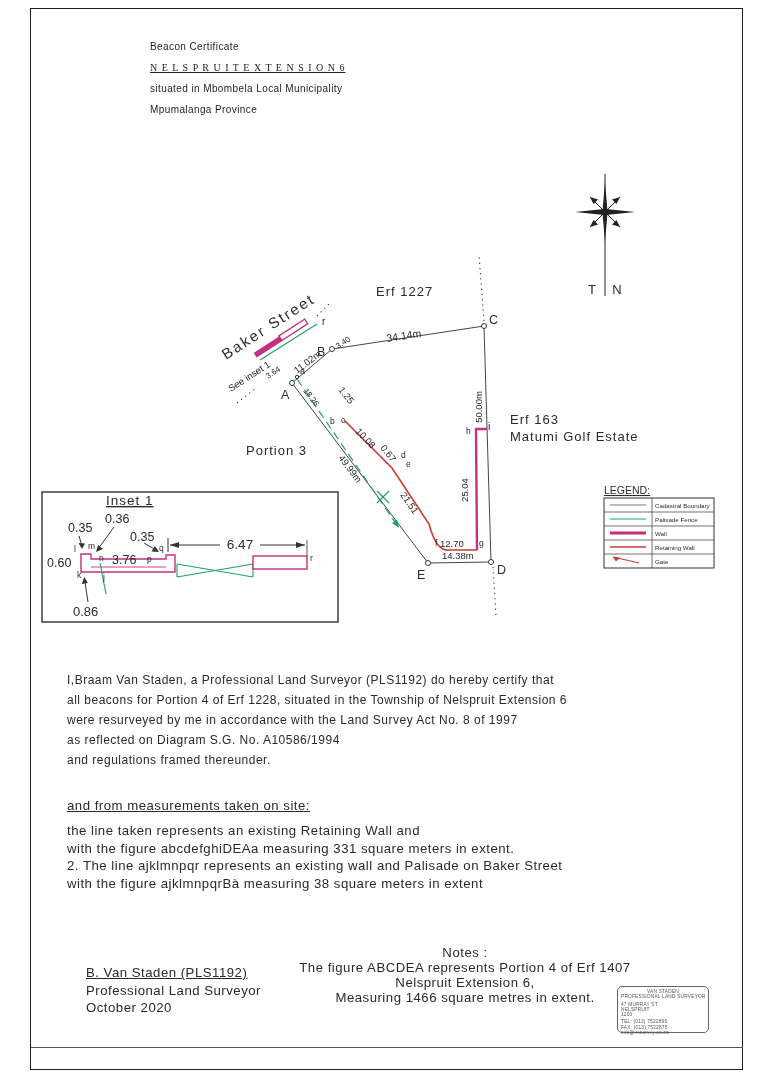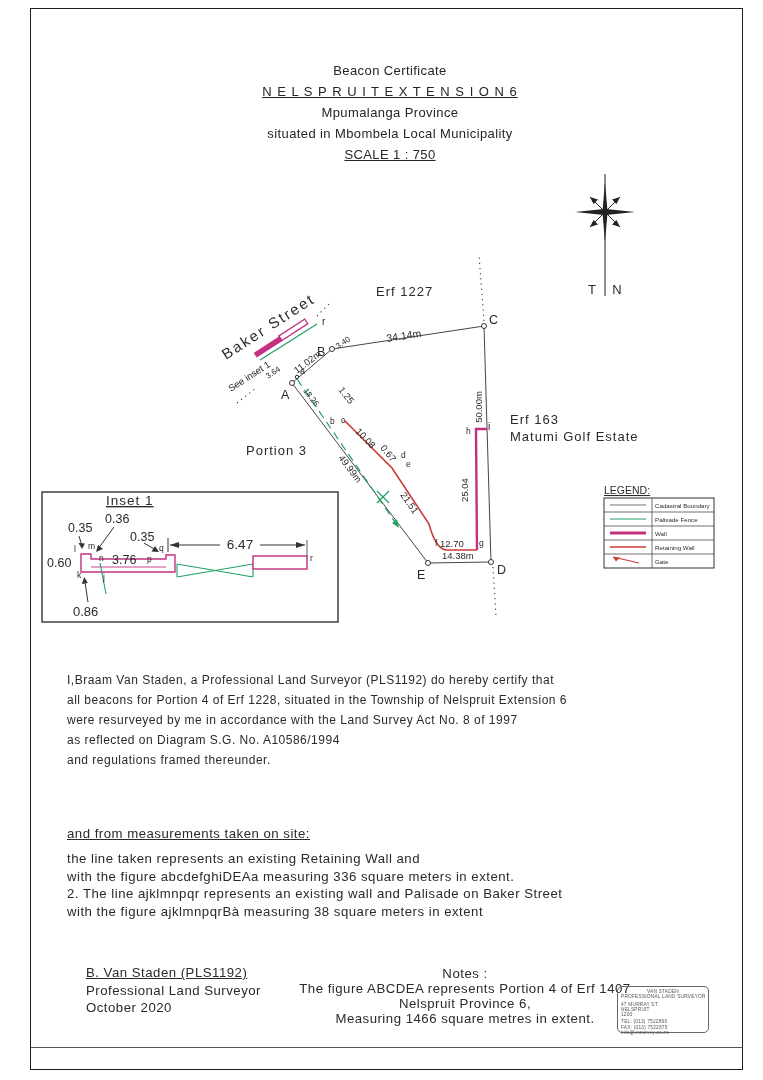--- a/index.html
+++ b/index.html
@@ -10,32 +10,32 @@
   }
   .border-frame{
     position:absolute;left:30px;top:8px;width:713px;height:1062px;
     border:1.6px solid #1d1d1d;box-sizing:border-box;
   }
   .bottom-rule{
     position:absolute;left:31px;top:1047px;width:712px;height:0;
     border-top:1px solid #555;
   }
   .header{
-    position:absolute;left:150px;top:60px;width:480px;text-align:center;
-    font-size:13px;line-height:21px;letter-spacing:.4px;color:#252525;
+    position:absolute;left:150px;top:36px;width:480px;text-align:left;
+    font-size:10px;line-height:21px;letter-spacing:.4px;color:#252525;
   }
   .header .u{text-decoration:underline;}
-  .header .sp{letter-spacing:1px;}
+  .header .sp{letter-spacing:1px;font-family:Liberation Serif, serif;}
   .header .scale{margin-top:0px;}
   .txt-block{position:absolute;color:#2a2a2a;letter-spacing:.5px;}
   .cert{left:67px;top:670px;width:660px;font-size:12px;line-height:20px;}
-  .site{left:67px;top:797px;width:660px;font-size:13.2px;margin-top:28px;}
+  .site{left:67px;top:797px;width:660px;font-size:13.2px;}
   .site .heading{text-decoration:underline;margin-bottom:7px;line-height:18px;}
   .site .line{line-height:17.6px;}
-  .notes{left:250px;top:945px;width:430px;text-align:center;font-size:13.2px;line-height:15px;margin-top:21px;}
+  .notes{left:250px;top:945px;width:430px;text-align:center;font-size:13.2px;line-height:15px;}
   .sig{left:86px;top:964px;font-size:13.2px;line-height:17.5px;}
   .sig .name{text-decoration:underline;}
   .stamp{
     position:absolute;left:617px;top:986px;width:92px;height:47px;
     border:1px solid #666;border-radius:5px;box-sizing:border-box;
     padding:2px 3px;font-size:4.8px;line-height:5.3px;color:#555;
     letter-spacing:.2px;
   }
   .stamp .sl{text-align:left;white-space:nowrap;overflow:hidden;}
   .stamp .sl:nth-child(1),.stamp .sl:nth-child(2){text-align:center;}
@@ -51,23 +51,22 @@
 </head>
 <body>
 
 <div class="page">
 
   <div class="border-frame"></div>
 
   <div class="header">
     <div>Beacon Certificate</div>
     <div class="u sp">N E L S P R U I T   E X T E N S I O N 6</div>
+    <div>situated in Mbombela Local Municipality</div>
     <div>Mpumalanga Province</div>
-    <div>situated in Mbombela Local Municipality</div>
-    <div class="u scale">SCALE 1 : 750</div>
   </div>
 
   <svg style="position:absolute;left:0;top:0;" width="763" height="1080" viewBox="0 0 763 1080">
 
     <g stroke="#222" fill="#222">
       <line x1="605" y1="174" x2="605" y2="296" stroke-width="1"></line>
       <polygon points="605,182 602.5,211 607.5,211" stroke="none"></polygon>
       <polygon points="605,242 602.5,213 607.5,213" stroke="none"></polygon>
       <polygon points="575,212 604,209 604,215" stroke="none"></polygon>
       <polygon points="635,212 606,209 606,215" stroke="none"></polygon>
@@ -237,29 +236,29 @@
     <div>I,Braam Van Staden, a Professional Land Surveyor (PLS1192) do hereby certify that</div>
     <div>all beacons for Portion 4 of Erf 1228, situated in the Township of Nelspruit Extension 6</div>
     <div>were resurveyed by me in accordance with the Land Survey Act No. 8 of 1997</div>
     <div>as reflected on Diagram S.G. No. A10586/1994</div>
     <div>and regulations framed thereunder.</div>
   </div>
 
   <div class="txt-block site">
     <div class="heading">and from measurements taken on site:</div>
     <div class="line">the line taken  represents an existing Retaining Wall and</div>
-    <div class="line">with the figure abcdefghiDEAa measuring 336 square meters in extent.</div>
+    <div class="line">with the figure abcdefghiDEAa measuring 331 square meters in extent.</div>
     <div class="line">2. The line ajklmnpqr represents an existing wall and Palisade on Baker Street</div>
     <div class="line">with the figure ajklmnpqrBà measuring 38 square meters in extent</div>
   </div>
 
   <div class="txt-block notes">
     <div>Notes :</div>
     <div>The figure ABCDEA represents Portion 4 of Erf 1407</div>
-    <div>Nelspruit Province 6,</div>
+    <div>Nelspruit Extension 6,</div>
     <div>Measuring 1466 square metres in extent.</div>
   </div>
 
   <div class="txt-block sig">
     <div class="name">B. Van Staden  (PLS1192)</div>
     <div>Professional Land Surveyor</div>
     <div>October 2020</div>
   </div>
 
   <div class="stamp">

